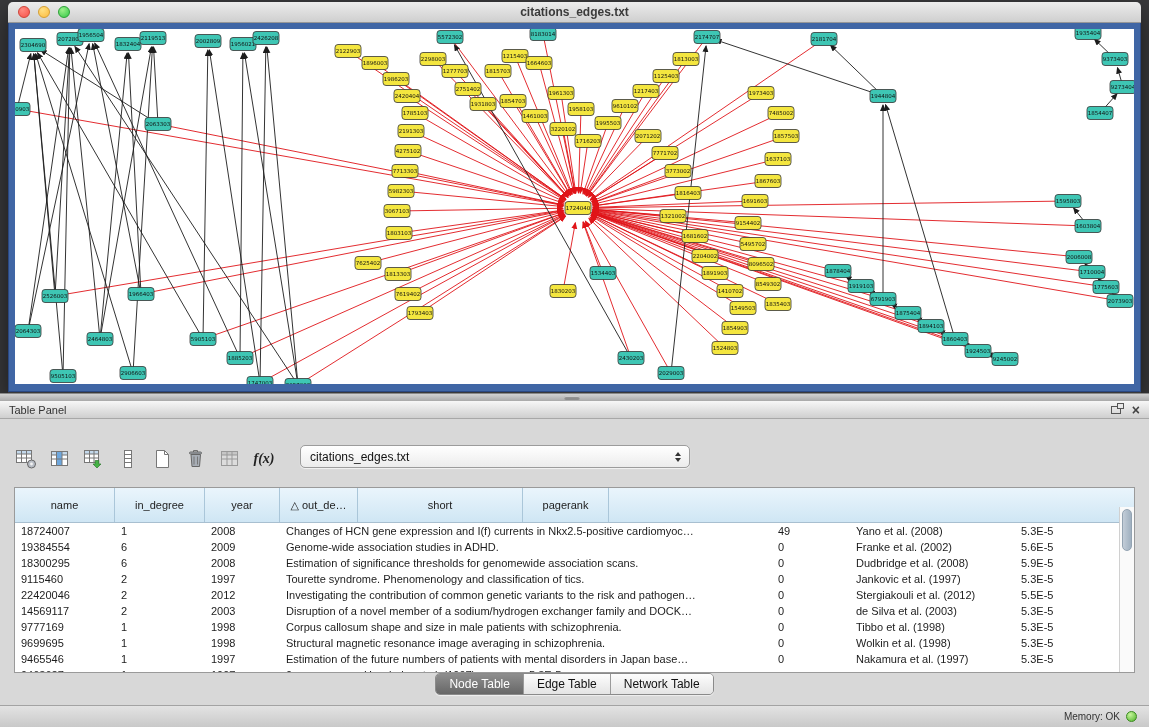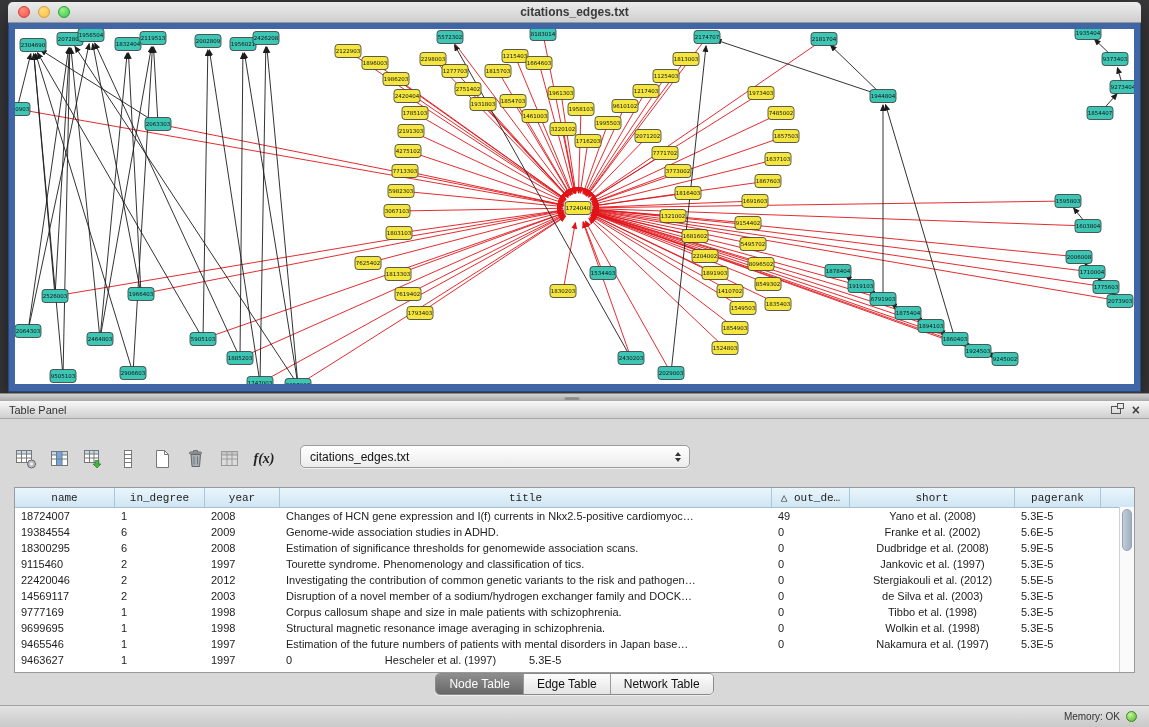--- a/index.html
+++ b/index.html
@@ -51,29 +51,29 @@
   .combo { margin-left:16px; width:390px; height:23px; border:1px solid #9c9c9c; border-radius:5px;
     background:linear-gradient(#ffffff,#ececec); display:flex; align-items:center;
     padding:0 6px 0 9px; font-size:12px; color:#111; box-shadow:0 1px 1px rgba(255,255,255,.7); }
   .combo-label { flex:1; }
   .combo-arrows { display:flex; flex-direction:column; align-items:center; gap:2px; padding:0 2px; }
   .combo-arrows .up { width:0; height:0; border-left:3.5px solid transparent; border-right:3.5px solid transparent; border-bottom:4.5px solid #333; }
   .combo-arrows .dn { width:0; height:0; border-left:3.5px solid transparent; border-right:3.5px solid transparent; border-top:4.5px solid #333; }
   
   .table { position:absolute; top:86px; left:14px; width:1121px; height:186px;
     background:#fff; border:1px solid #9a9a9a; overflow:hidden; }
-  .thead { display:flex; height:20px; border-bottom:1px solid #a8bfd0;font-family:Liberation Mono, monospace; }
+  .thead { display:flex; height:35px; border-bottom:1px solid #a8bfd0; }
   .th { background:linear-gradient(#eaf5fc,#cfe6f4); border-right:1px solid #aac6d9;
     font-size:11px; color:#222; display:flex; align-items:center; justify-content:center; overflow:hidden; white-space:nowrap; }
   .th.fill { flex:1; border-right:none; }
   .tr { display:flex; height:16px; align-items:center; }
   .td { font-size:11px; color:#1c1c1c; padding:0 6px; overflow:hidden; white-space:nowrap; }
   .c1 { width:100px; } .c2 { width:90px; } .c3 { width:75px; } .c4 { width:492px; }
   .c5 { width:78px; } .c6 { width:165px; } .c7 { width:86px; }
-  .td.c6 { text-align:center; }
+  .td.c6 { }
   .vscroll { position:absolute; right:0; top:19px; bottom:0; width:15px;
     background:#fafafa; border-left:1px solid #d0d0d0; }
   .thumb { position:absolute; top:2px; left:2px; width:10px; height:42px; border-radius:5px;
     background:linear-gradient(90deg,#c3cdd8,#9fb0c0); border:1px solid #93a3b2; }
   
   .tabs-wrap { position:absolute; bottom:10px; width:100%; text-align:center; }
   .tabs { display:inline-flex; border:1px solid #8a8a8a; border-radius:5px; overflow:hidden;
     box-shadow:0 1px 1px rgba(255,255,255,.6);margin-top:20px; }
   .tab { padding:2px 13px; font-size:12px; line-height:16px; color:#111;
     background:linear-gradient(#fdfdfd,#e4e4e4); border-left:1px solid #9a9a9a; }
@@ -750,21 +750,20 @@
             <i class="dn"></i>
           </span>
       </div>
     </div>
 
     <div class="table">
       <div class="thead">
           <div class="th c1">name</div>
           <div class="th c2">in_degree</div>
           <div class="th c3">year</div>
-          <div class="th c4">title</div>
           <div class="th c5">△ out_de…</div>
           <div class="th c6">short</div>
           <div class="th c7">pagerank</div>
           <div class="th fill"></div>
         </div>
       <div class="tbody">
           <div class="tr">
             <div class="td c1">18724007</div>
             <div class="td c2">1</div>
             <div class="td c3">2008</div>

